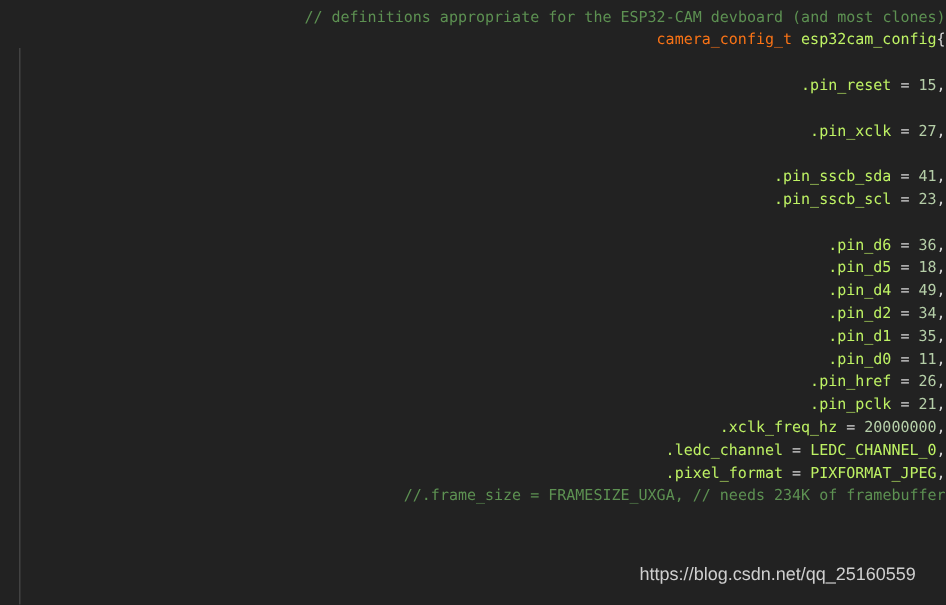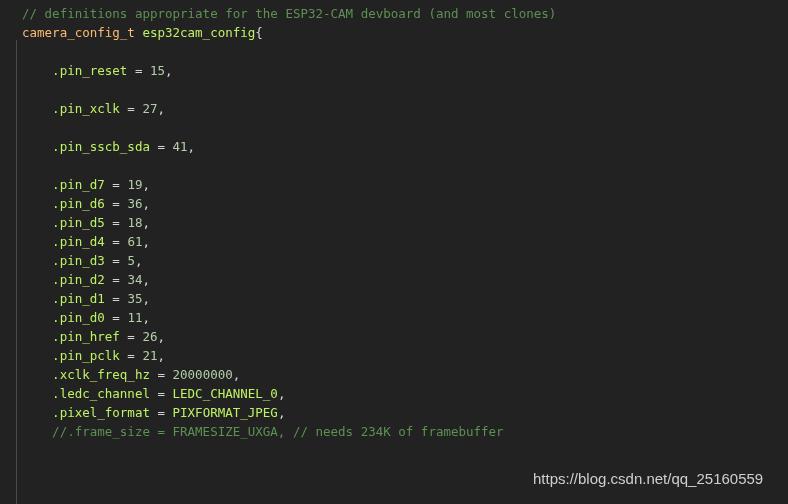--- a/index.html
+++ b/index.html
@@ -22,33 +22,34 @@
     position: absolute;
     left: 0;
     top: 4px;
     width: 788px;
   }
   .line {
     height: 19px;
     white-space: pre;
     padding-left: 22px;
     color: #d4d4d4;
+    text-align: right;
   }
   
   #indent-guide {
     position: absolute;
     left: 16px;
     top: 40px;
     width: 1px;
     height: 464px;
     background: #4b4b4b;
   }
   
   .cmt  { color: #5d9152; }
-  .typ  { color: #fdba74; }
+  .typ  { color: #f97316; }
   .idn  { color: #bef264; }
   .num  { color: #b5cea8; }
   .op   { color: #d4d4d4; }
   .pun  { color: #d4d4d4; }
 
   #watermark {
     position: absolute;
     left: 533px;
     top: 469px;
     font-family: "Liberation Sans", sans-serif;
@@ -68,26 +69,25 @@
 
   <div id="code">
       <div class="line"><span class="cmt">// definitions appropriate for the ESP32-CAM devboard (and most clones)</span></div>
       <div class="line"><span class="typ">camera_config_t</span><span class="idn"> esp32cam_config</span><span class="pun">{</span></div>
       <div class="line">&nbsp;</div>
       <div class="line"><span class="idn">    .pin_reset </span><span class="op">= </span><span class="num">15</span><span class="pun">,</span></div>
       <div class="line">&nbsp;</div>
       <div class="line"><span class="idn">    .pin_xclk </span><span class="op">= </span><span class="num">27</span><span class="pun">,</span></div>
       <div class="line">&nbsp;</div>
       <div class="line"><span class="idn">    .pin_sscb_sda </span><span class="op">= </span><span class="num">41</span><span class="pun">,</span></div>
+      <div class="line"><span class="idn">    .pin_sscb_scl </span><span class="op">= </span><span class="num">23</span><span class="pun">,</span></div>
       <div class="line">&nbsp;</div>
-      <div class="line"><span class="idn">    .pin_d7 </span><span class="op">= </span><span class="num">19</span><span class="pun">,</span></div>
       <div class="line"><span class="idn">    .pin_d6 </span><span class="op">= </span><span class="num">36</span><span class="pun">,</span></div>
       <div class="line"><span class="idn">    .pin_d5 </span><span class="op">= </span><span class="num">18</span><span class="pun">,</span></div>
-      <div class="line"><span class="idn">    .pin_d4 </span><span class="op">= </span><span class="num">61</span><span class="pun">,</span></div>
-      <div class="line"><span class="idn">    .pin_d3 </span><span class="op">= </span><span class="num">5</span><span class="pun">,</span></div>
+      <div class="line"><span class="idn">    .pin_d4 </span><span class="op">= </span><span class="num">49</span><span class="pun">,</span></div>
       <div class="line"><span class="idn">    .pin_d2 </span><span class="op">= </span><span class="num">34</span><span class="pun">,</span></div>
       <div class="line"><span class="idn">    .pin_d1 </span><span class="op">= </span><span class="num">35</span><span class="pun">,</span></div>
       <div class="line"><span class="idn">    .pin_d0 </span><span class="op">= </span><span class="num">11</span><span class="pun">,</span></div>
       <div class="line"><span class="idn">    .pin_href </span><span class="op">= </span><span class="num">26</span><span class="pun">,</span></div>
       <div class="line"><span class="idn">    .pin_pclk </span><span class="op">= </span><span class="num">21</span><span class="pun">,</span></div>
       <div class="line"><span class="idn">    .xclk_freq_hz </span><span class="op">= </span><span class="num">20000000</span><span class="pun">,</span></div>
       <div class="line"><span class="idn">    .ledc_channel </span><span class="op">= </span><span class="idn">LEDC_CHANNEL_0</span><span class="pun">,</span></div>
       <div class="line"><span class="idn">    .pixel_format </span><span class="op">= </span><span class="idn">PIXFORMAT_JPEG</span><span class="pun">,</span></div>
       <div class="line"><span class="cmt">    //.frame_size = FRAMESIZE_UXGA, // needs 234K of framebuffer</span></div>
     </div>

